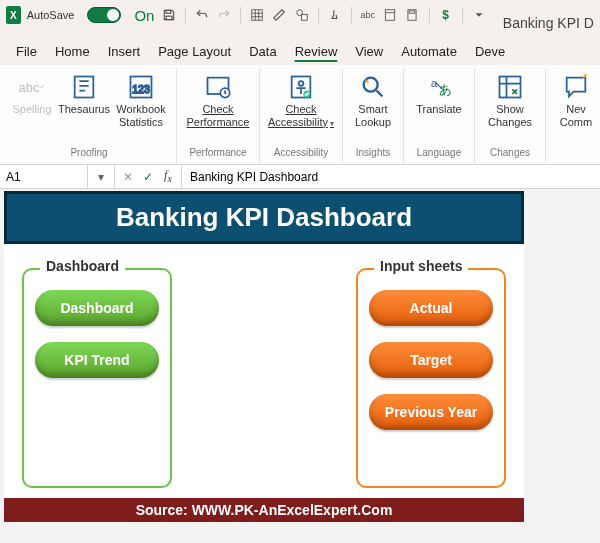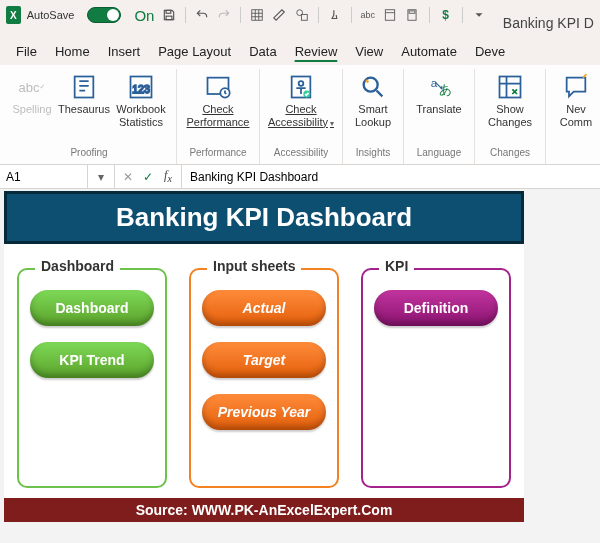--- a/index.html
+++ b/index.html
@@ -42,30 +42,30 @@
   .fbar-btn { width:18px; height:18px; display:flex; align-items:center; justify-content:center; color:#666; }
   .fbar-btn.green { color:#107c41; }
   .fbar-btn.red { color:#999; }
   .fx { font-style:italic; font-family:"Times New Roman",serif; color:#444; }
   .formula-input { flex:1; border:none; padding:0 8px; font-size:12px; height:100%; }
   
   
   .sheet-area { background:#f3f3f3; height: calc(543px - 30px - 34px - 100px - 24px); padding: 2px 0 0 4px; }
   .dashboard-card { background:#fff; width:520px; }
   .dash-header { background:#0d4f70; border:3px solid #062a3a; color:#fff; font-family:Arial,sans-serif; font-weight:bold; font-size:26px; text-align:center; padding:8px 0; }
-  .dash-body { display:flex; gap:22px; justify-content:center; padding:24px 18px 10px 18px; }
+  .dash-body { display:flex; gap:22px; justify-content:space-between; padding:24px 18px 10px 18px; }
   .col { width:150px; position:relative; }
   .col-title { position:absolute; top:-10px; left:18px; background:#fff; padding:0 6px; font-weight:bold; font-size:14px; }
   .frame { border:2px solid; border-radius:10px; height:220px; padding:20px 12px; display:flex; flex-direction:column; gap:16px; align-items:center; }
   .frame.green { border-color:#6cc24a; }
   .frame.orange { border-color:#f58220; }
   .frame.purple { border-color:#a4228c; }
   .pill { width:124px; height:36px; border-radius:18px; color:#fff; font-weight:bold; font-size:14px; display:flex; align-items:center; justify-content:center; box-shadow: inset 0 -4px 6px rgba(0,0,0,0.25), 0 2px 2px rgba(0,0,0,0.2); cursor:pointer; }
   .pill.green { background:linear-gradient(#7ed957,#5aa22a); }
-  .pill.orange { background:linear-gradient(#ff8c3a,#e35e0a);font-style:italic; }
+  .pill.orange { background:linear-gradient(#ff8c3a,#e35e0a); }
   .pill.purple { background:linear-gradient(#c2349e,#8a1370); }
   .dash-footer { background:#7f1d1d; color:#fff; font-weight:bold; font-size:14px; text-align:center; padding:4px 12px; }
 </style>
 </head>
 <body>
 
 <div class="titlebar">
   <div class="excel-logo">X</div>
   <div class="autosave">
     <span>AutoSave</span>
@@ -315,22 +315,16 @@
         </div>
       </div>
       <div class="col">
         <div class="col-title">Input sheets</div>
         <div class="frame orange">
           <div class="pill orange">Actual</div>
           <div class="pill orange">Target</div>
           <div class="pill orange">Previous Year</div>
         </div>
       </div>
-      <div class="col">
-        <div class="col-title">KPI</div>
-        <div class="frame purple">
-          <div class="pill purple">Definition</div>
-        </div>
-      </div>
     </div>
     <div class="dash-footer">Source: WWW.PK-AnExcelExpert.Com</div>
   </div>
 </div>
 
 </body></html>

